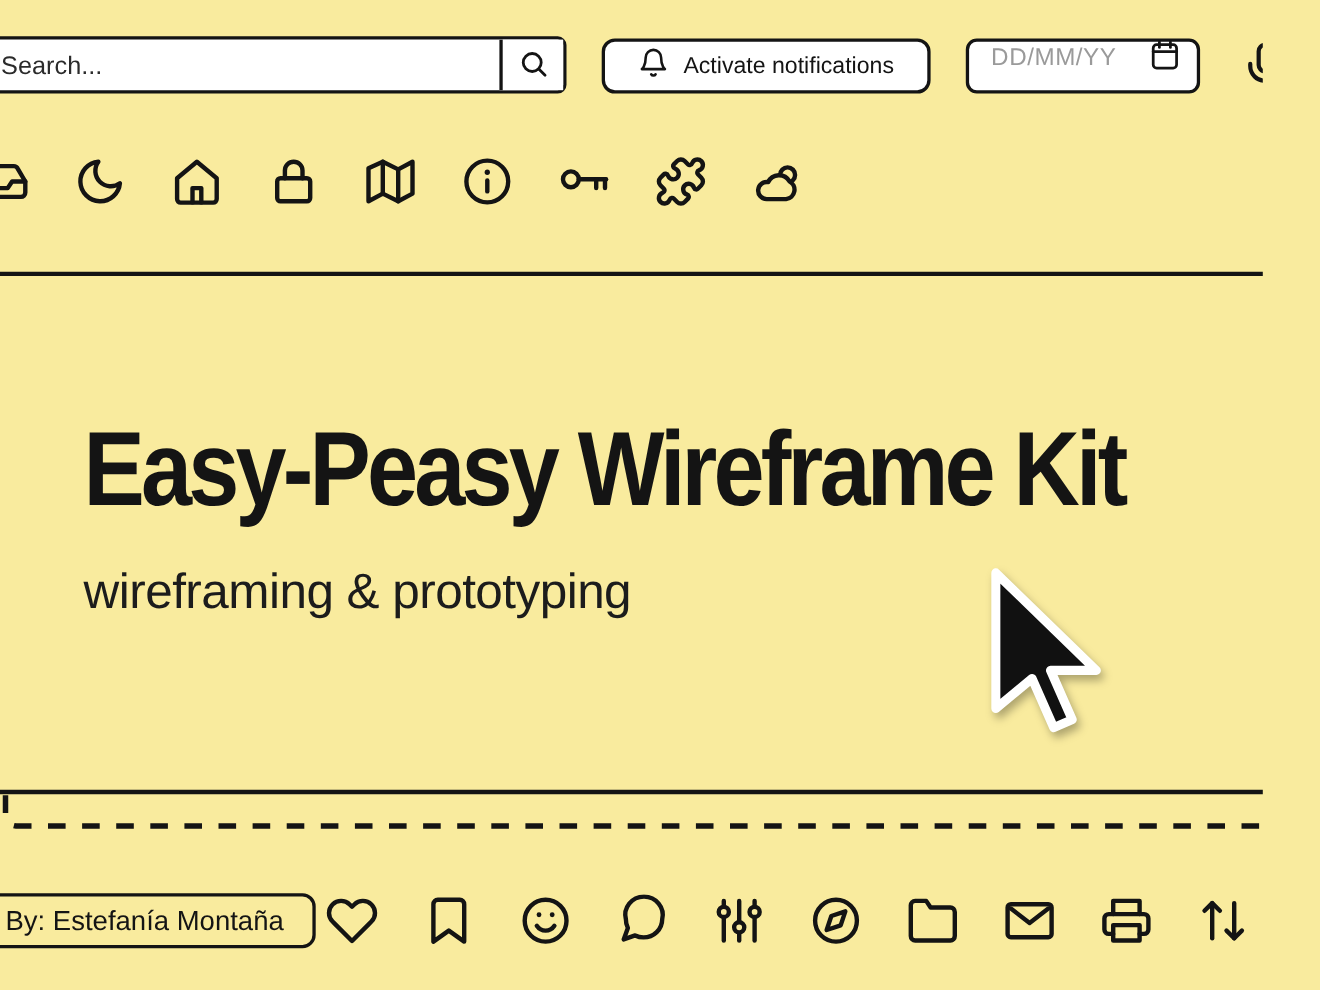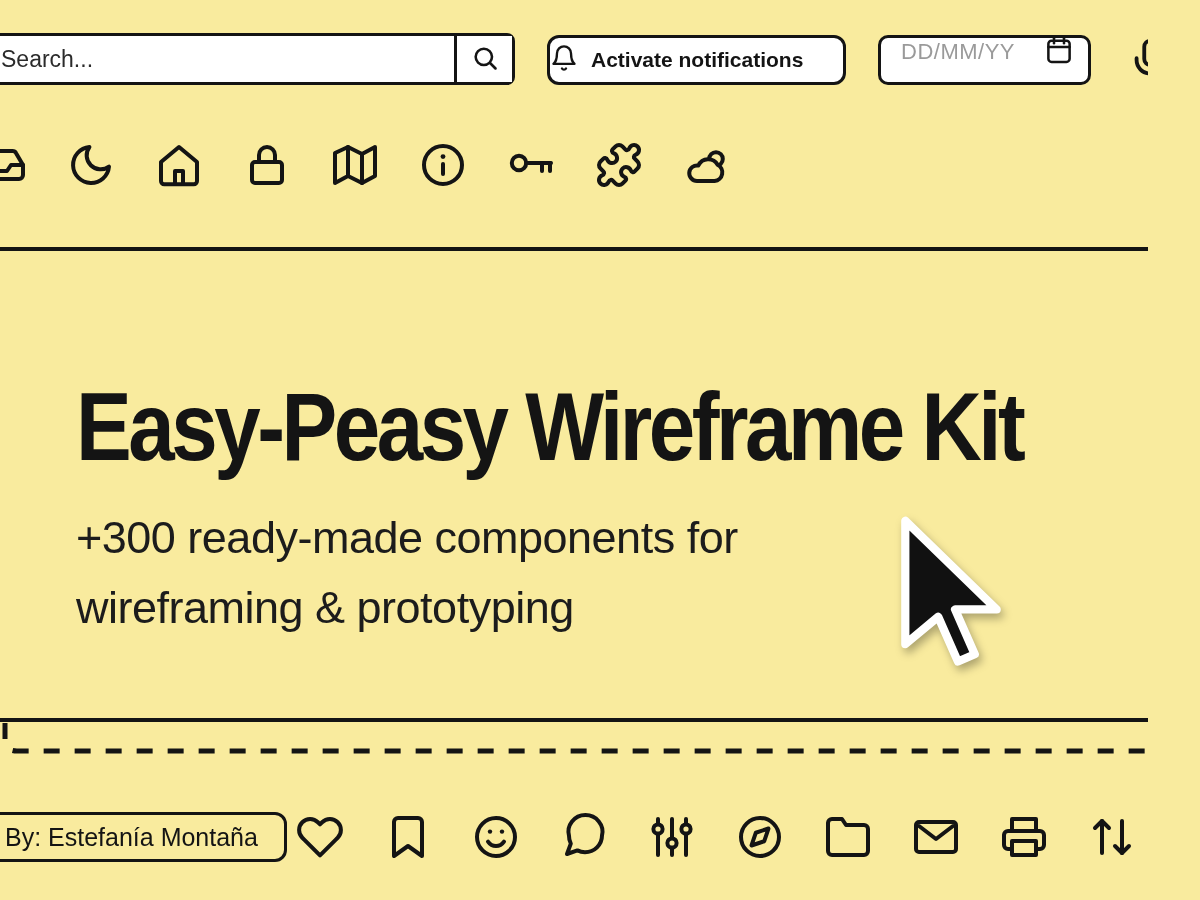--- a/index.html
+++ b/index.html
@@ -15,22 +15,22 @@
   
   .searchbar{position:absolute;left:-10px;top:33px;width:525px;height:52px;background:var(--surface);
     border:3px solid var(--ink);border-radius:8px;display:flex;align-items:stretch;}
   .searchbar input{flex:1;border:none;outline:none;background:transparent;font-family:inherit;
     font-size:23px;color:#222;padding:0 10px 0 8px;}
   .searchbar input::placeholder{color:#2b2b2b;opacity:1;}
   .search-btn{width:58px;border:none;border-left:3px solid var(--ink);background:var(--surface);
     display:flex;align-items:center;justify-content:center;cursor:pointer;color:var(--ink);}
 
   .notif-btn{position:absolute;left:547px;top:35px;width:299px;height:50px;background:var(--surface);
-    border:3px solid var(--ink);border-radius:12px;display:flex;align-items:center;justify-content:flex-start;
-    gap:13px;font-family:inherit;font-size:21px;font-weight:700;color:var(--ink);cursor:pointer;}
+    border:3px solid var(--ink);border-radius:12px;display:flex;align-items:center;justify-content:center;
+    gap:13px;font-family:inherit;font-size:21px;font-weight:400;color:var(--ink);cursor:pointer;}
 
   .date-field{position:absolute;left:878px;top:35px;width:213px;height:50px;background:var(--surface);
     border:3px solid var(--ink);border-radius:10px;display:flex;align-items:center;
     padding:0 14px 16px 20px;cursor:text;}
   .date-ph{flex:1;font-size:22px;color:var(--muted);letter-spacing:.5px;}
 
   .mic{position:absolute;left:1126px;top:36px;width:48px;height:50px;display:flex;
     align-items:center;justify-content:center;color:var(--ink);cursor:pointer;}
 
   
@@ -163,21 +163,20 @@
       <svg viewBox="0 0 24 24" fill="none" stroke="currentColor" stroke-width="2" stroke-linecap="round" stroke-linejoin="round">
         <circle cx="16.5" cy="9" r="3.4"></circle>
         <path class="fill-bg" d="M17.3 11.9A4.3 4.3 0 0 1 15.8 20H7a3.9 3.9 0 1 1 .7-7.74A5.4 5.4 0 0 1 17.3 11.9z"></path>
       </svg>
     </span>
   </div>
 
   <div class="hero-card">
     <h1 class="hero-title">Easy-Peasy Wireframe Kit</h1>
     <div class="hero-sub">
-      <div>+300 ready-made components for</div>
       <div>wireframing &amp; prototyping</div>
     </div>
   </div>
 
   <div class="cursor-wrap">
     <svg width="106" height="158" viewBox="0 0 116 170">
       <path d="M8 6 L8 141 L44 111 L65.6 160 L84 152 L62.4 103 L108 103 Z" fill="#111111" stroke="#FFFFFF" stroke-width="9" stroke-linejoin="round"></path>
     </svg>
   </div>
 

